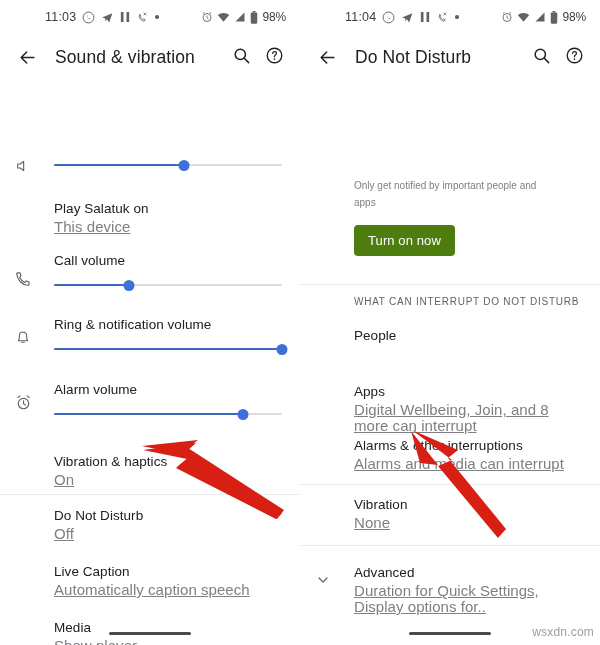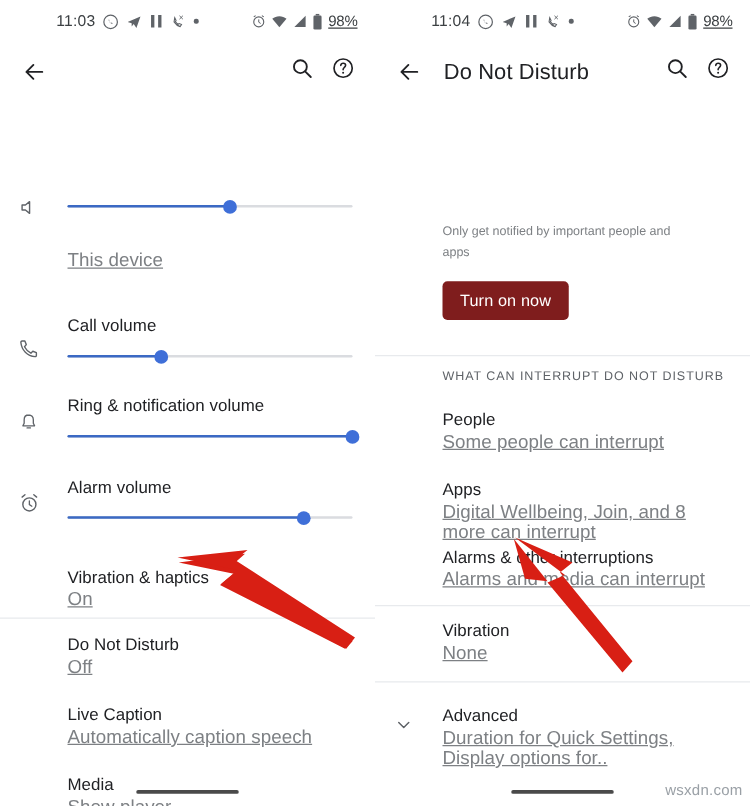--- a/index.html
+++ b/index.html
@@ -14,21 +14,21 @@
 
   
   .statusbar {
     height: 34px; display: flex; align-items: center;
     padding: 0 14px 0 0; color: #5f6368;
   }
   .sb-left { display: flex; align-items: center; gap: 6px; margin-left: 45px; }
   .sb-right { display: flex; align-items: center; gap: 4px; margin-left: auto; }
   .sb-time { font-size: 12.5px; color: #3c4043; letter-spacing: .2px; }
   .sb-icon { display: inline-flex; align-items: center; }
-  .sb-pct { font-size: 12px; color: #3c4043; margin-left: 1px; letter-spacing: -.2px; text-decoration: underline; }
+  .sb-pct { font-size: 12px; color: #3c4043; margin-left: 1px; letter-spacing: -.2px; }
   .dot3 { width: 3.5px; height: 3.5px; border-radius: 50%; background: #5f6368; display: inline-block; }
 
   
   .appbar { height: 46px; display: flex; align-items: center; padding: 0 12px; }
   .appbar .back { width: 30px; display: flex; justify-content: center; }
   .appbar .title {
     font-size: 17.5px; color: #202124; margin-left: 13px;
     font-weight: 400; letter-spacing: .1px; white-space: nowrap;
   }
   .appbar .actions { margin-left: auto; display: flex; align-items: center; gap: 14px; padding-right: 4px; }
@@ -54,21 +54,21 @@
   .item-sub { font-size: 15px; color: #7d8084; line-height: 16px; margin-top: 1px; letter-spacing: .05px; text-decoration: underline; }
   .divider { height: 1px; background: #e8eaed; margin: 0; }
 
   .section-head {
     font-size: 10px; color: #5f6368; letter-spacing: .75px;
     padding: 0 18px 0 54px; text-transform: uppercase; font-weight: 500;
   }
 
   .desc { font-size: 10px; color: #7d8084; line-height: 17px; padding: 0 40px 0 54px; }
   .btn-primary {
-    display: inline-block; background: #7f1d1d; color: #fff;
+    display: inline-block; background: #4d7c0f; color: #fff;
     font-size: 13px; padding: 8px 14px; border-radius: 4px;
     border: none; cursor: pointer; letter-spacing: .1px;
   }
 
   .homebar {
     position: absolute; bottom: 10px; left: 50%; transform: translateX(-50%);
     width: 82px; height: 3px; background: #4a4a4a; border-radius: 2px;
   }
   .arrow { position: absolute; pointer-events: none; }
   .watermark {
@@ -138,20 +138,21 @@
         <span class="sb-pct">98%</span>
       </div>
     </div>
 
     <div class="appbar">
       <span class="back">
         <svg width="19" height="19" viewBox="0 0 24 24">
             <path d="M20 12H4M11 5l-7 7 7 7" fill="none" stroke="#202124" stroke-width="1.9" stroke-linecap="round" stroke-linejoin="round"></path>
           </svg>
       </span>
+      <span class="title">Sound &amp; vibration</span>
       <span class="actions">
         <span>
           <svg width="19" height="19" viewBox="0 0 24 24">
               <circle cx="10.5" cy="10.5" r="6.5" fill="none" stroke="#202124" stroke-width="1.9"></circle>
               <path d="M15.5 15.5L21 21" stroke="#202124" stroke-width="1.9" stroke-linecap="round"></path>
             </svg>
         </span>
         <span>
           <svg width="19" height="19" viewBox="0 0 24 24">
               <circle cx="12" cy="12" r="9.2" fill="none" stroke="#202124" stroke-width="1.7"></circle>
@@ -171,20 +172,21 @@
       </div>
       <div class="slider-row" style="position:absolute; top:78px; left:0; right:0;">
         <div class="track">
           <div class="bg"></div>
           <div class="fill" style="width:57%"></div>
           <div class="thumb" style="left:57%"></div>
         </div>
       </div>
 
       <div class="item" style="position:absolute; top:120px; left:0; right:0;">
+        <div class="item-title">Play Salatuk on</div>
         <div class="item-sub">This device</div>
       </div>
 
       <div class="gutter-icon" style="top:190px;">
         <svg width="17" height="17" viewBox="0 0 24 24">
             <path d="M6.5 10.5c1.6 3.2 4 5.6 7.2 7.2l2.2-2.2 4 1.6v3.2c0 .8-.7 1.4-1.5 1.3C9.6 20.7 3.3 14.4 2.4 5.6 2.3 4.8 2.9 4 3.7 4h3.2l1.6 4z" fill="none" stroke="#5f6368" stroke-width="1.6" stroke-linejoin="round"></path>
           </svg>
       </div>
       <div class="item" style="position:absolute; top:172px; left:0; right:0;">
         <div class="item-title">Call volume</div>
@@ -353,21 +355,20 @@
       <div style="position:absolute; top:145px; left:54px;">
         <button class="btn-primary">Turn on now</button>
       </div>
 
       <div class="divider" style="position:absolute; top:204px; left:0; right:0;"></div>
 
       <div class="section-head" style="position:absolute; top:216px; left:0; right:0;">What can interrupt Do Not Disturb</div>
 
       <div class="item" style="position:absolute; top:247px; left:0; right:0;">
         <div class="item-title">People</div>
-        <div class="item-sub">Some people can interrupt</div>
       </div>
 
       <div class="item" style="position:absolute; top:303px; left:0; right:0;">
         <div class="item-title">Apps</div>
         <div class="item-sub">Digital Wellbeing, Join, and 8 more can interrupt</div>
       </div>
 
       <div class="item" style="position:absolute; top:357px; left:0; right:0;">
         <div class="item-title">Alarms &amp; other interruptions</div>
         <div class="item-sub">Alarms and media can interrupt</div>

